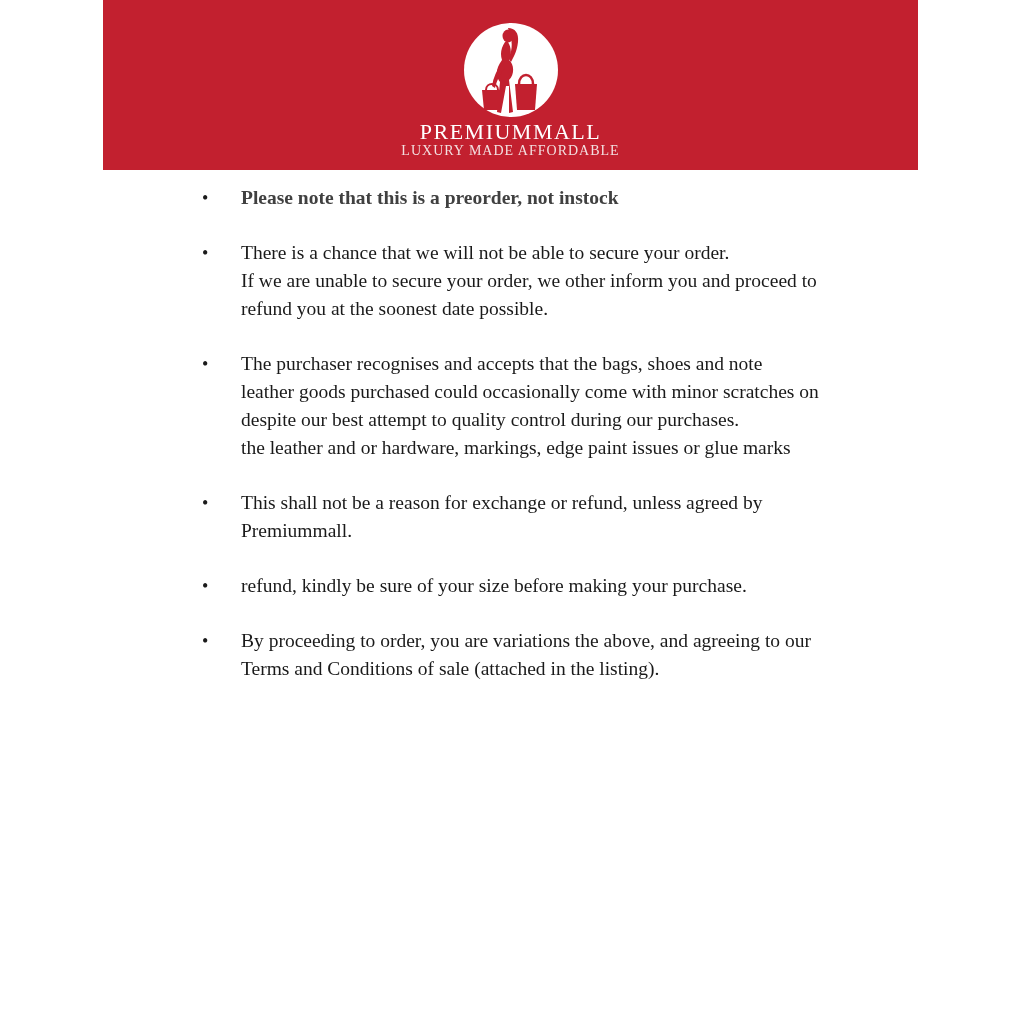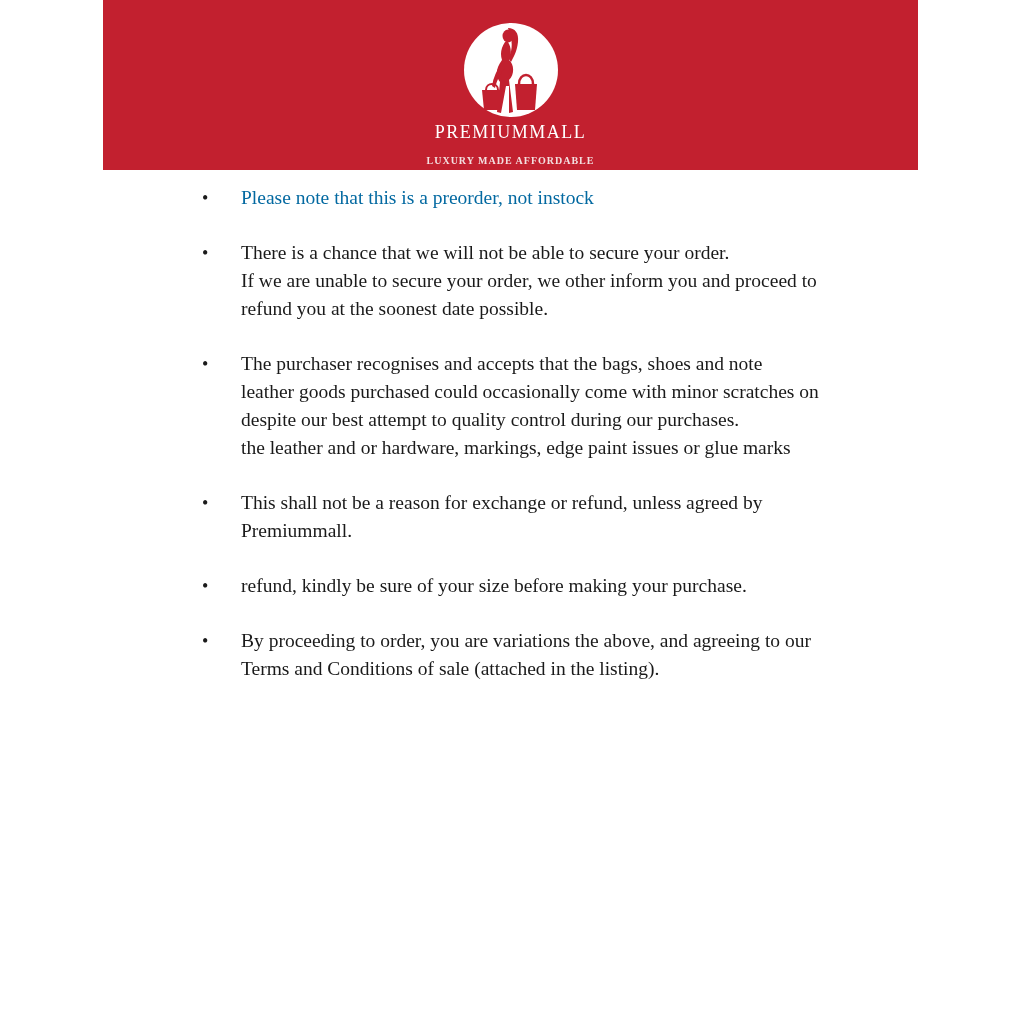--- a/index.html
+++ b/index.html
@@ -12,33 +12,32 @@
   }
   .banner{
     position:absolute;left:103px;top:0;
     width:815px;height:170px;
     background:#C2202F;
     display:flex;flex-direction:column;align-items:center;
   }
   .logo-svg{margin-top:20px;display:block;}
   .wordmark{
     color:#ffffff;
-    font-size:18px;
+    font-size:22px;
     letter-spacing:1.5px;
     line-height:22px;
     margin-top:1px;
     font-weight:normal;
   }
   .tagline{
     color:#f3dfe0;
-    font-size:10px;
+    font-size:14px;
     letter-spacing:1px;
     line-height:10px;
-    margin-top:13px;
-    font-weight:bold;
+    margin-top:3px;
   }
   .doc-title{
     margin-top:72px;
     text-align:center;
     font-size:29px;
     line-height:40px;
     font-weight:bold;
     color:#111111;
   }
   .title-divider{
@@ -60,22 +59,22 @@
     color:#1a1a1a;
   }
   .marker{
     width:39px;
     flex:0 0 39px;
     font-size:18px;
   }
   .bullet-body{flex:0 0 auto;}
   .line{white-space:nowrap;}
   .red-bold{
-    color:#0369a1;
-    font-weight:normal;
+    color:#404040;
+    font-weight:bold;
   }
 </style>
 </head>
 <body>
 
 <div class="banner">
   <svg class="logo-svg" width="120" height="100" viewBox="0 0 120 100">
     <ellipse cx="60" cy="50" rx="47" ry="47" fill="#ffffff"></ellipse>
 
     <g fill="#C2202F">

